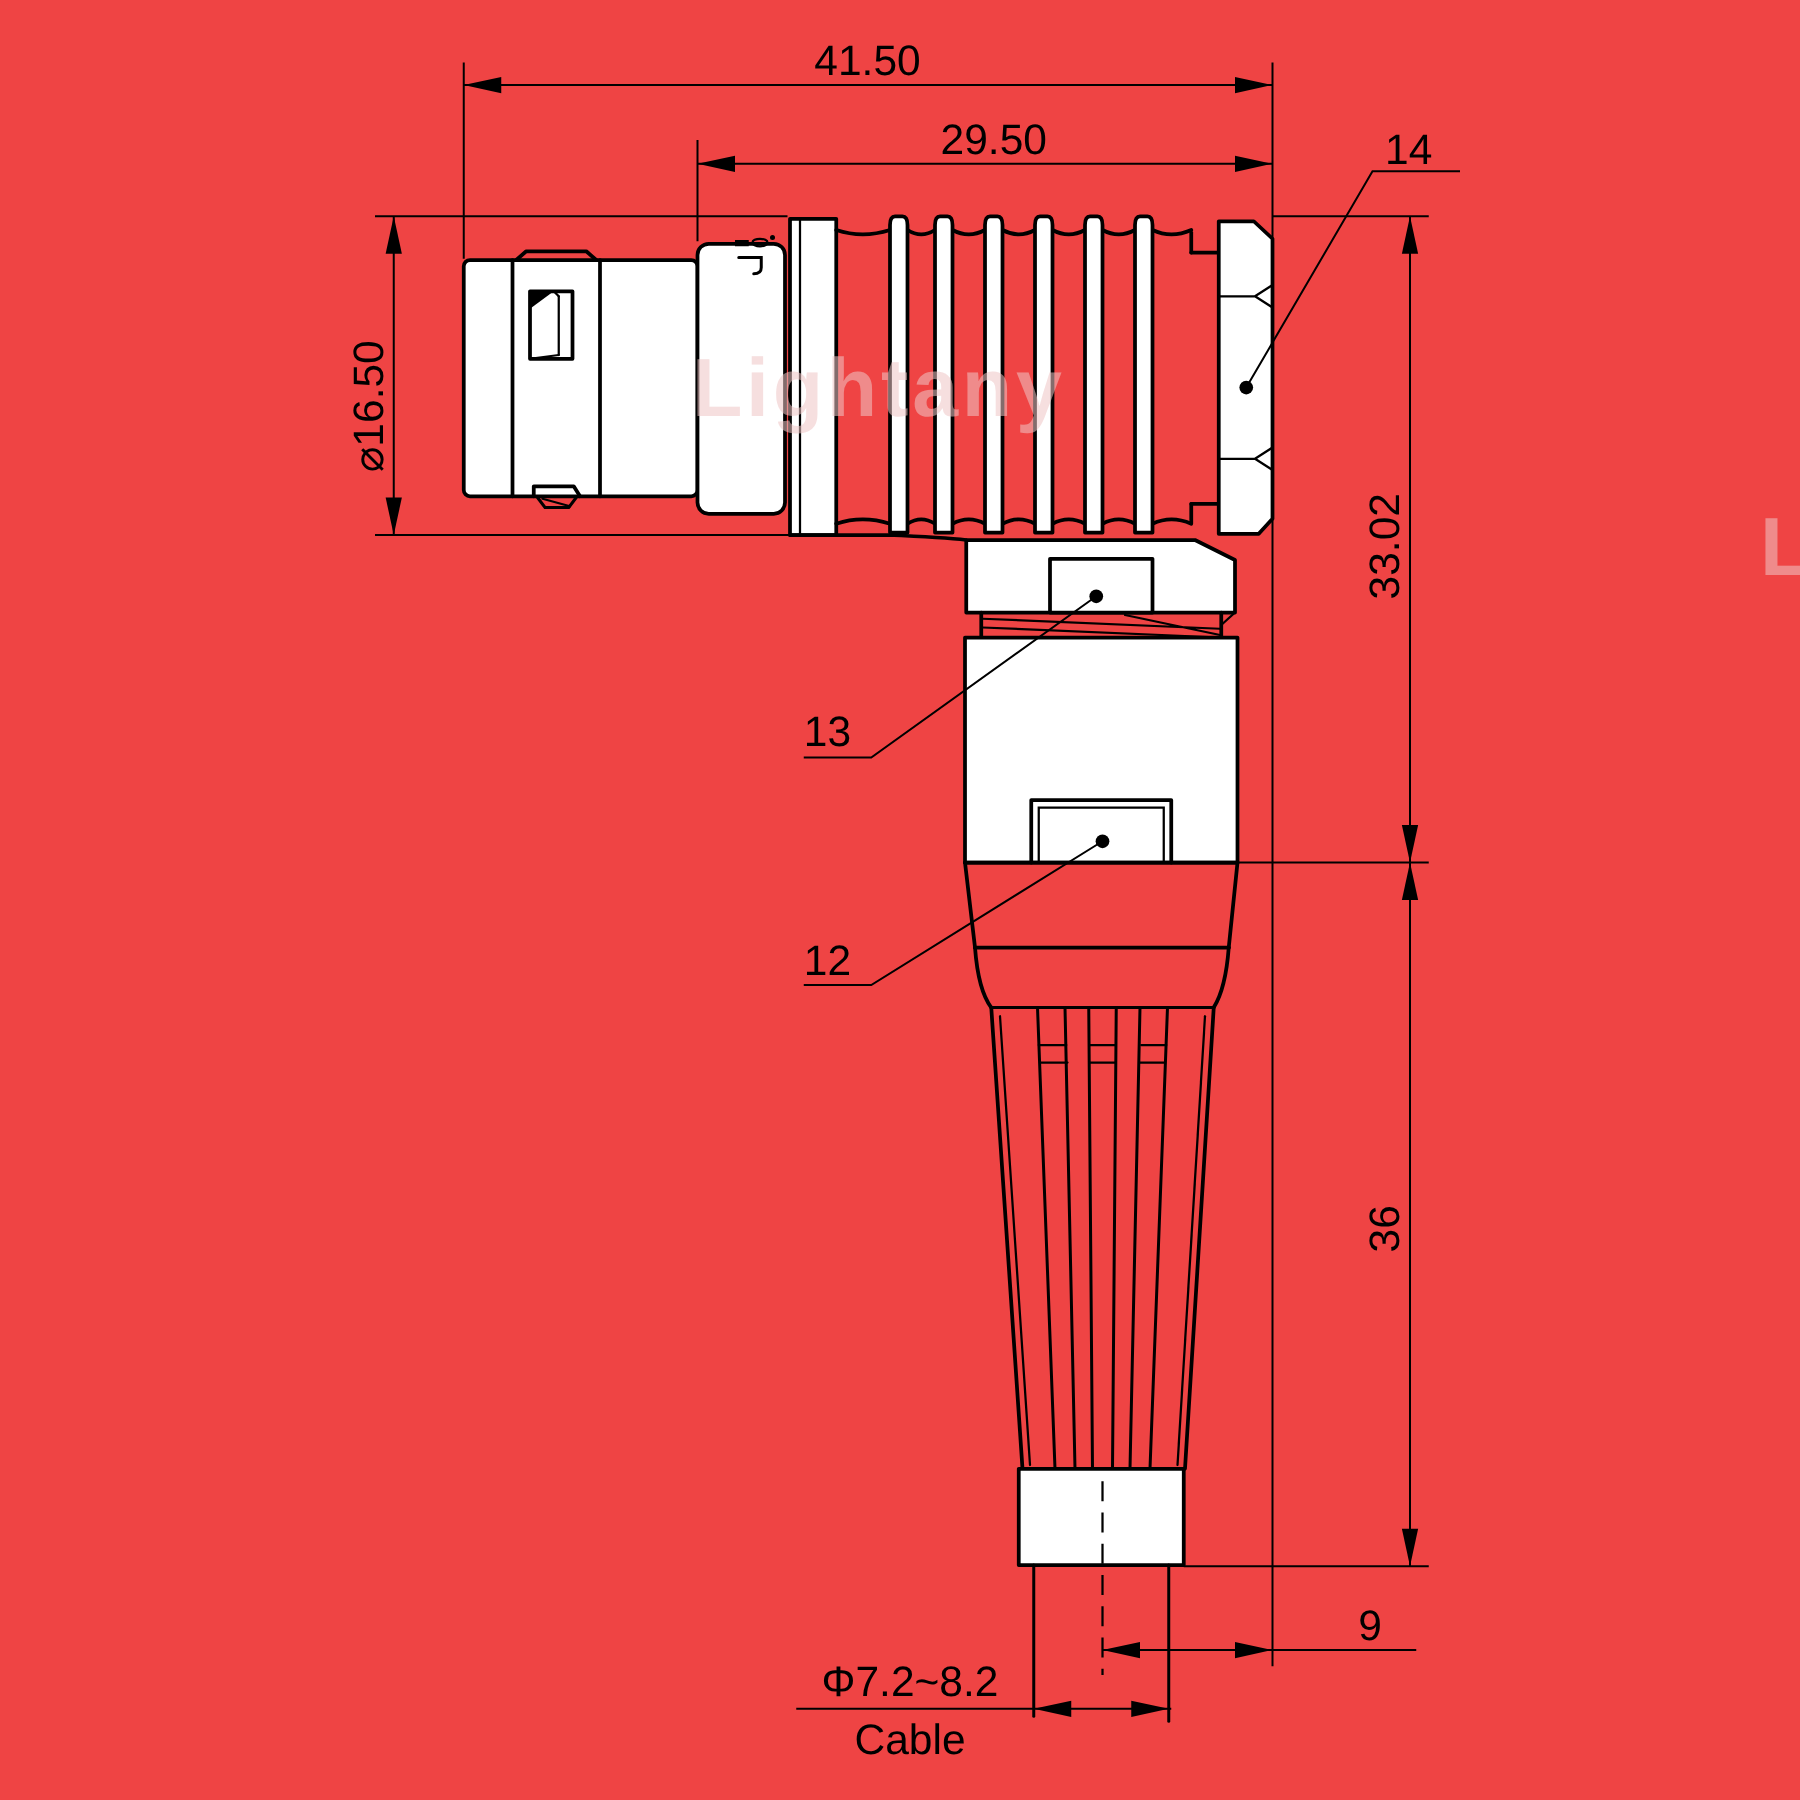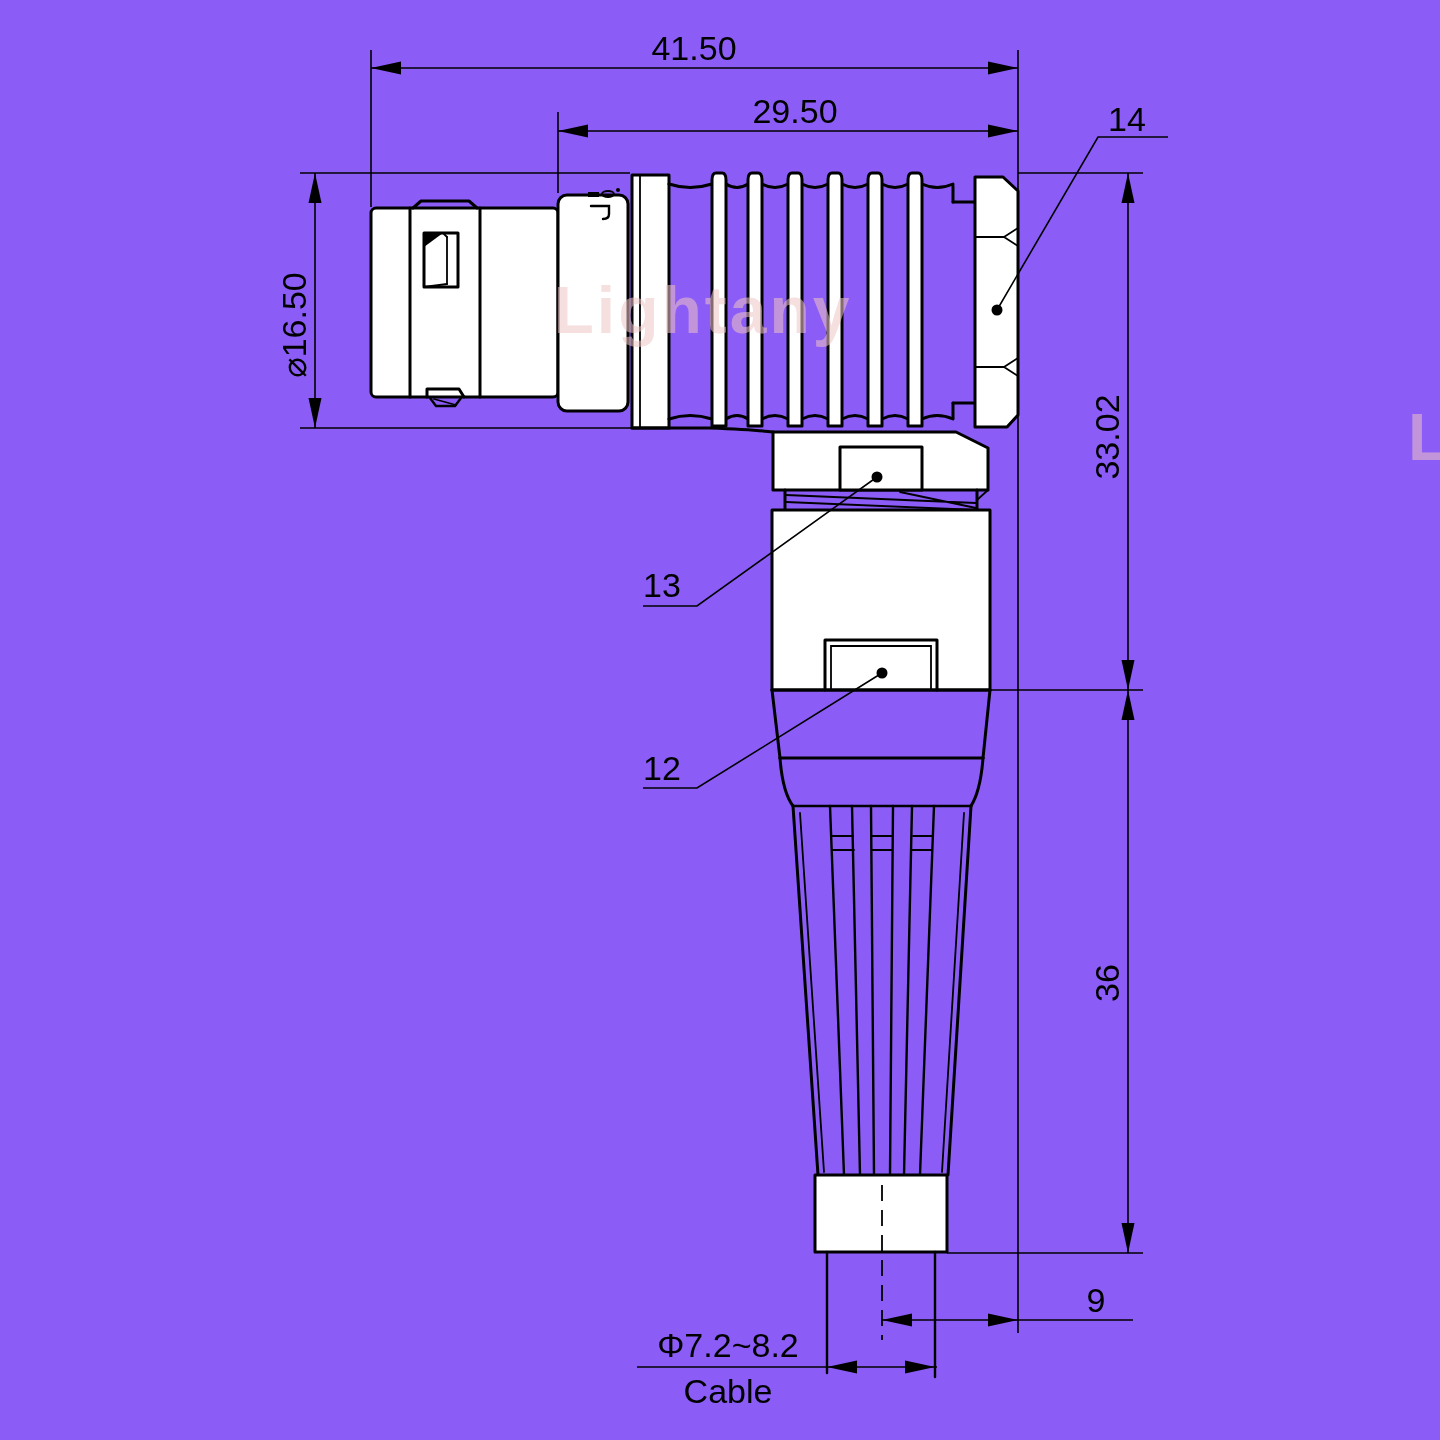--- a/index.html
+++ b/index.html
@@ -1,16 +1,16 @@
 <!DOCTYPE html>
 <html><head>
 <meta charset="utf-8">
 <style>
   html,body{margin:0;padding:0;background:#ffffff;}
-  .canvas{width:1440px;height:1440px;position:relative;background:#8b5cf6;overflow:hidden;}
+  .canvas{width:1440px;height:1440px;position:relative;background:#ef4444;overflow:hidden;}
   svg{display:block;}
   .o  {stroke:#000;stroke-width:3;fill:none;stroke-linecap:round;stroke-linejoin:round;}
   .of {stroke:#000;stroke-width:3;fill:#fff;stroke-linejoin:round;}
   .o2 {stroke:#000;stroke-width:2.4;fill:none;stroke-linecap:round;}
   .t  {stroke:#000;stroke-width:1.8;fill:none;stroke-linecap:round;}
   .d  {stroke:#000;stroke-width:1.6;fill:none;}
   .cl {stroke:#000;stroke-width:1.8;fill:none;stroke-dasharray:16 9;}
   .ar {fill:#000;stroke:none;}
   .dot{fill:#000;stroke:none;}
   .dim{font-family:"Liberation Sans",sans-serif;font-size:34px;fill:#000;}

